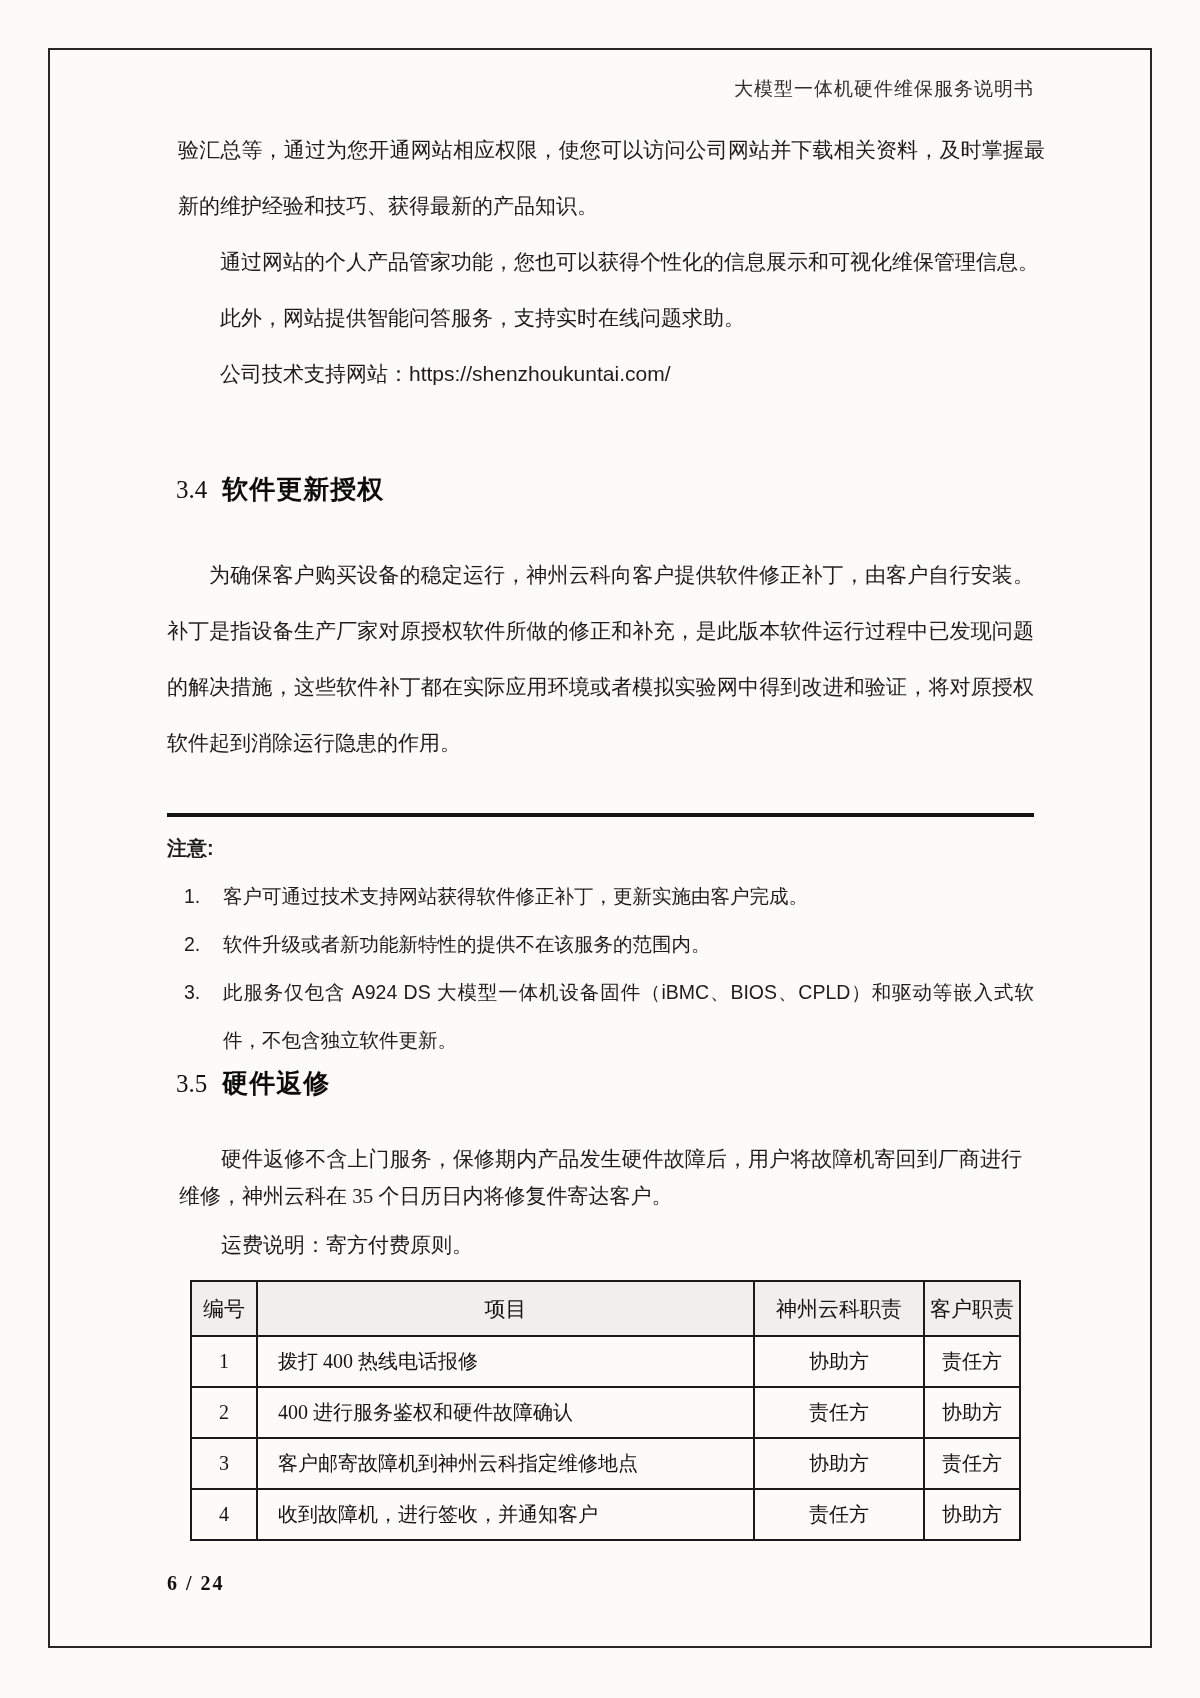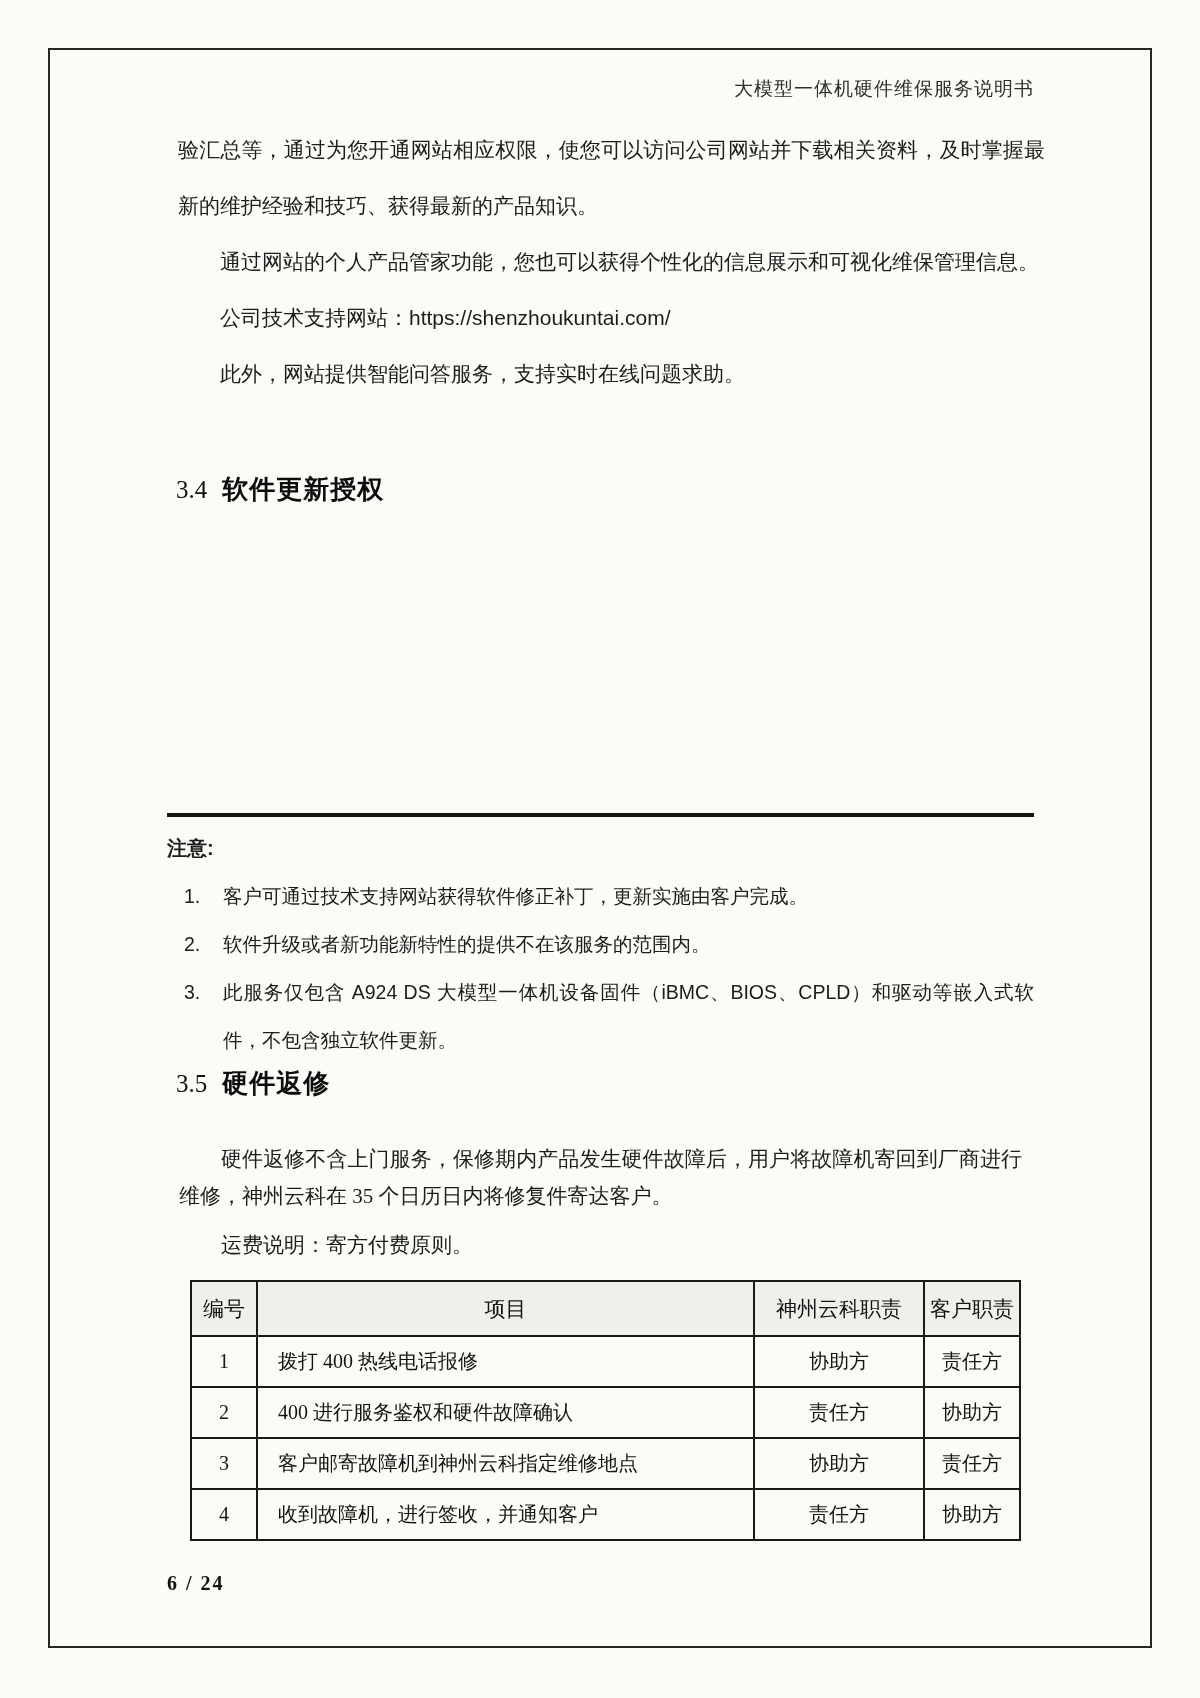--- a/index.html
+++ b/index.html
@@ -121,29 +121,30 @@
 <body>
 
 <div class="page">
   <div class="frame"></div>
 
   <div class="abs doc-header">大模型一体机硬件维保服务说明书</div>
 
   <div class="abs intro">
     <p>验汇总等，通过为您开通网站相应权限，使您可以访问公司网站并下载相关资料，及时掌握最新的维护经验和技巧、获得最新的产品知识。</p>
     <p class="indent">通过网站的个人产品管家功能，您也可以获得个性化的信息展示和可视化维保管理信息。</p>
+    <p class="indent">此外，网站提供智能问答服务，支持实时在线问题求助。</p>
     <p class="indent"><span>公司技术支持网站：</span><span>https://shenzhoukuntai.com/</span></p>
-    <p class="indent">此外，网站提供智能问答服务，支持实时在线问题求助。</p>
   </div>
 
   <div class="abs sec-heading h34">
     <span class="sec-num">3.4</span>
     <span class="sec-title">软件更新授权</span>
   </div>
 
+  <p class="abs body34">为确保客户购买设备的稳定运行，神州云科向客户提供软件修正补丁，由客户自行安装。补丁是指设备生产厂家对原授权软件所做的修正和补充，是此版本软件运行过程中已发现问题的解决措施，这些软件补丁都在实际应用环境或者模拟实验网中得到改进和验证，将对原授权软件起到消除运行隐患的作用。</p>
 
   <div class="abs rule"></div>
 
   <div class="abs note">
     <div class="note-label">注意:</div>
     <div class="note-item">
       <span class="note-num">1.</span>
       <span class="note-text">客户可通过技术支持网站获得软件修正补丁，更新实施由客户完成。</span>
     </div>
     <div class="note-item">

